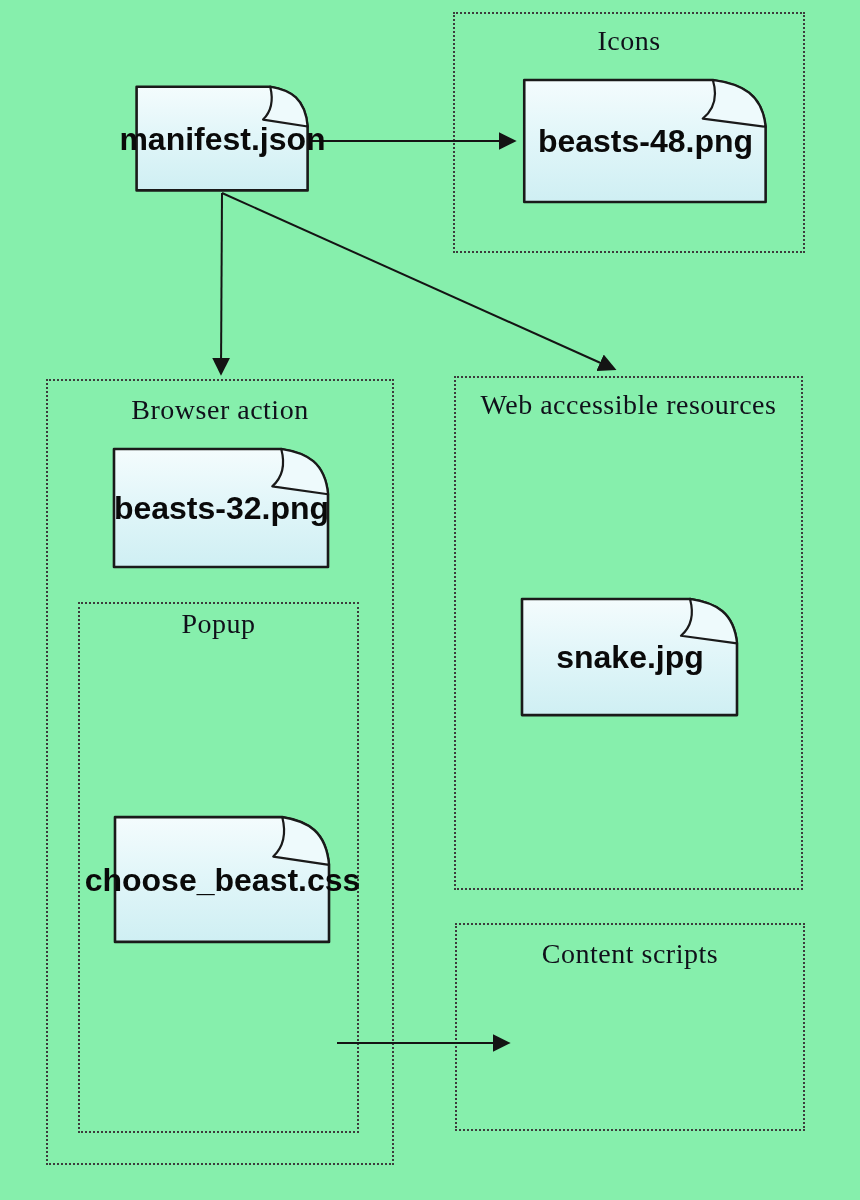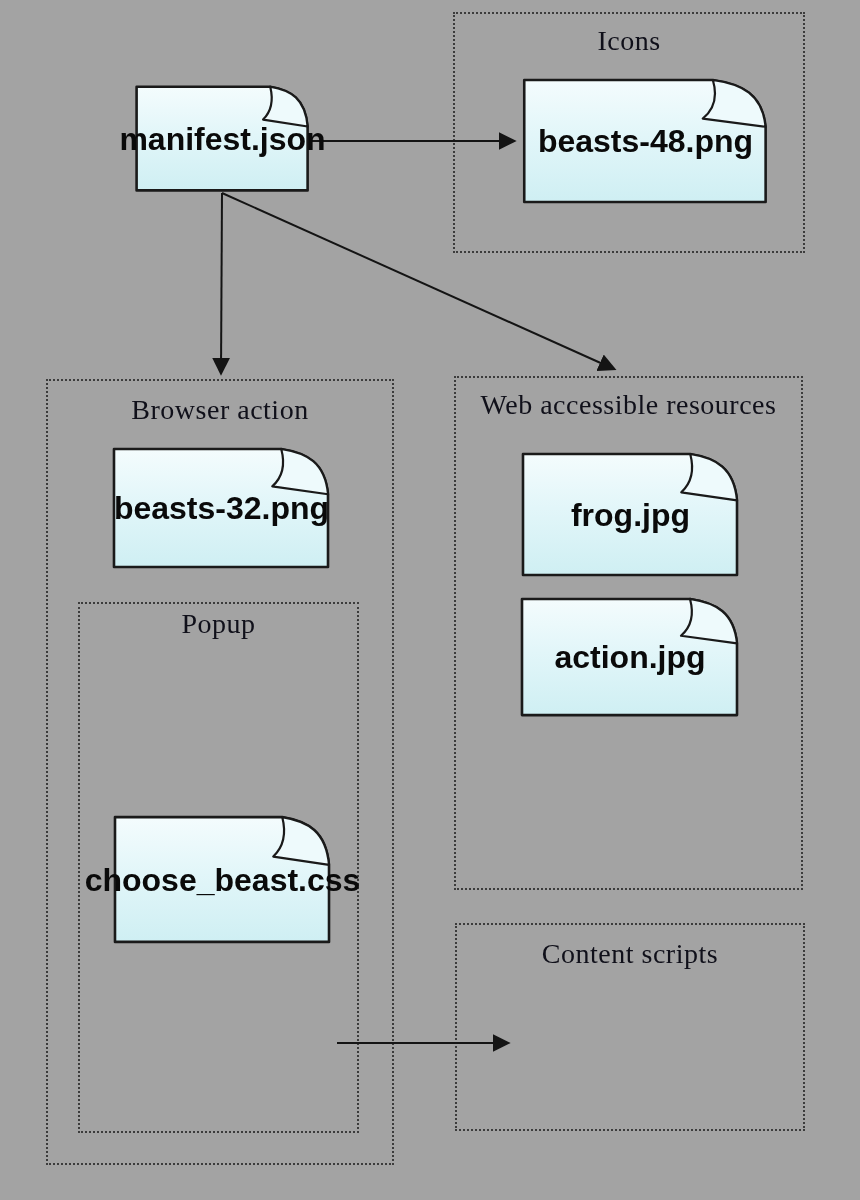--- a/index.html
+++ b/index.html
@@ -1,20 +1,20 @@
 <!DOCTYPE html>
 <html><head>
 <meta charset="utf-8">
 <style>
   html, body { margin: 0; padding: 0; background: #ffffff; }
   #canvas {
     position: relative;
     width: 860px;
     height: 1200px;
-    background: #a3a3a3;
+    background: #86efac;
     font-family: "Liberation Sans", sans-serif;
     overflow: hidden;
   }
   .group-box {
     position: absolute;
     border: 2px dotted #3c3c3c;
     box-sizing: border-box;
   }
   .group-title {
     font-family: "Liberation Serif", "DejaVu Serif", serif;
@@ -144,31 +144,24 @@
 
   <div class="file-node" style="left:113px; top:815px; width:219px; height:130px;text-align:right;">
     <svg class="file-shape" viewBox="0 0 220 125" preserveAspectRatio="none">
       <path class="page-path" d="M2 2 L170 2 C196 6 214 16 217 48 L217 122 L2 122 Z"></path>
       <path class="flap-path" d="M170 2 C174 17 172 30 161 40 L217 48 C214 16 196 6 170 2 Z"></path>
     </svg>
     <div class="file-label">choose_beast.css</div>
   </div>
 
 
-  <div class="file-node" style="left:521px; top:452px; width:219px; height:126px;">
-    <svg class="file-shape" viewBox="0 0 220 125" preserveAspectRatio="none">
-      <path class="page-path" d="M2 2 L170 2 C196 6 214 16 217 48 L217 122 L2 122 Z"></path>
-      <path class="flap-path" d="M170 2 C174 17 172 30 161 40 L217 48 C214 16 196 6 170 2 Z"></path>
-    </svg>
-    <div class="file-label">frog.jpg</div>
-  </div>
 
   <div class="file-node" style="left:520px; top:597px; width:220px; height:121px;">
     <svg class="file-shape" viewBox="0 0 220 125" preserveAspectRatio="none">
       <path class="page-path" d="M2 2 L170 2 C196 6 214 16 217 48 L217 122 L2 122 Z"></path>
       <path class="flap-path" d="M170 2 C174 17 172 30 161 40 L217 48 C214 16 196 6 170 2 Z"></path>
     </svg>
-    <div class="file-label">action.jpg</div>
+    <div class="file-label">snake.jpg</div>
   </div>
 
 
 
 </div>
 
 </body></html>

